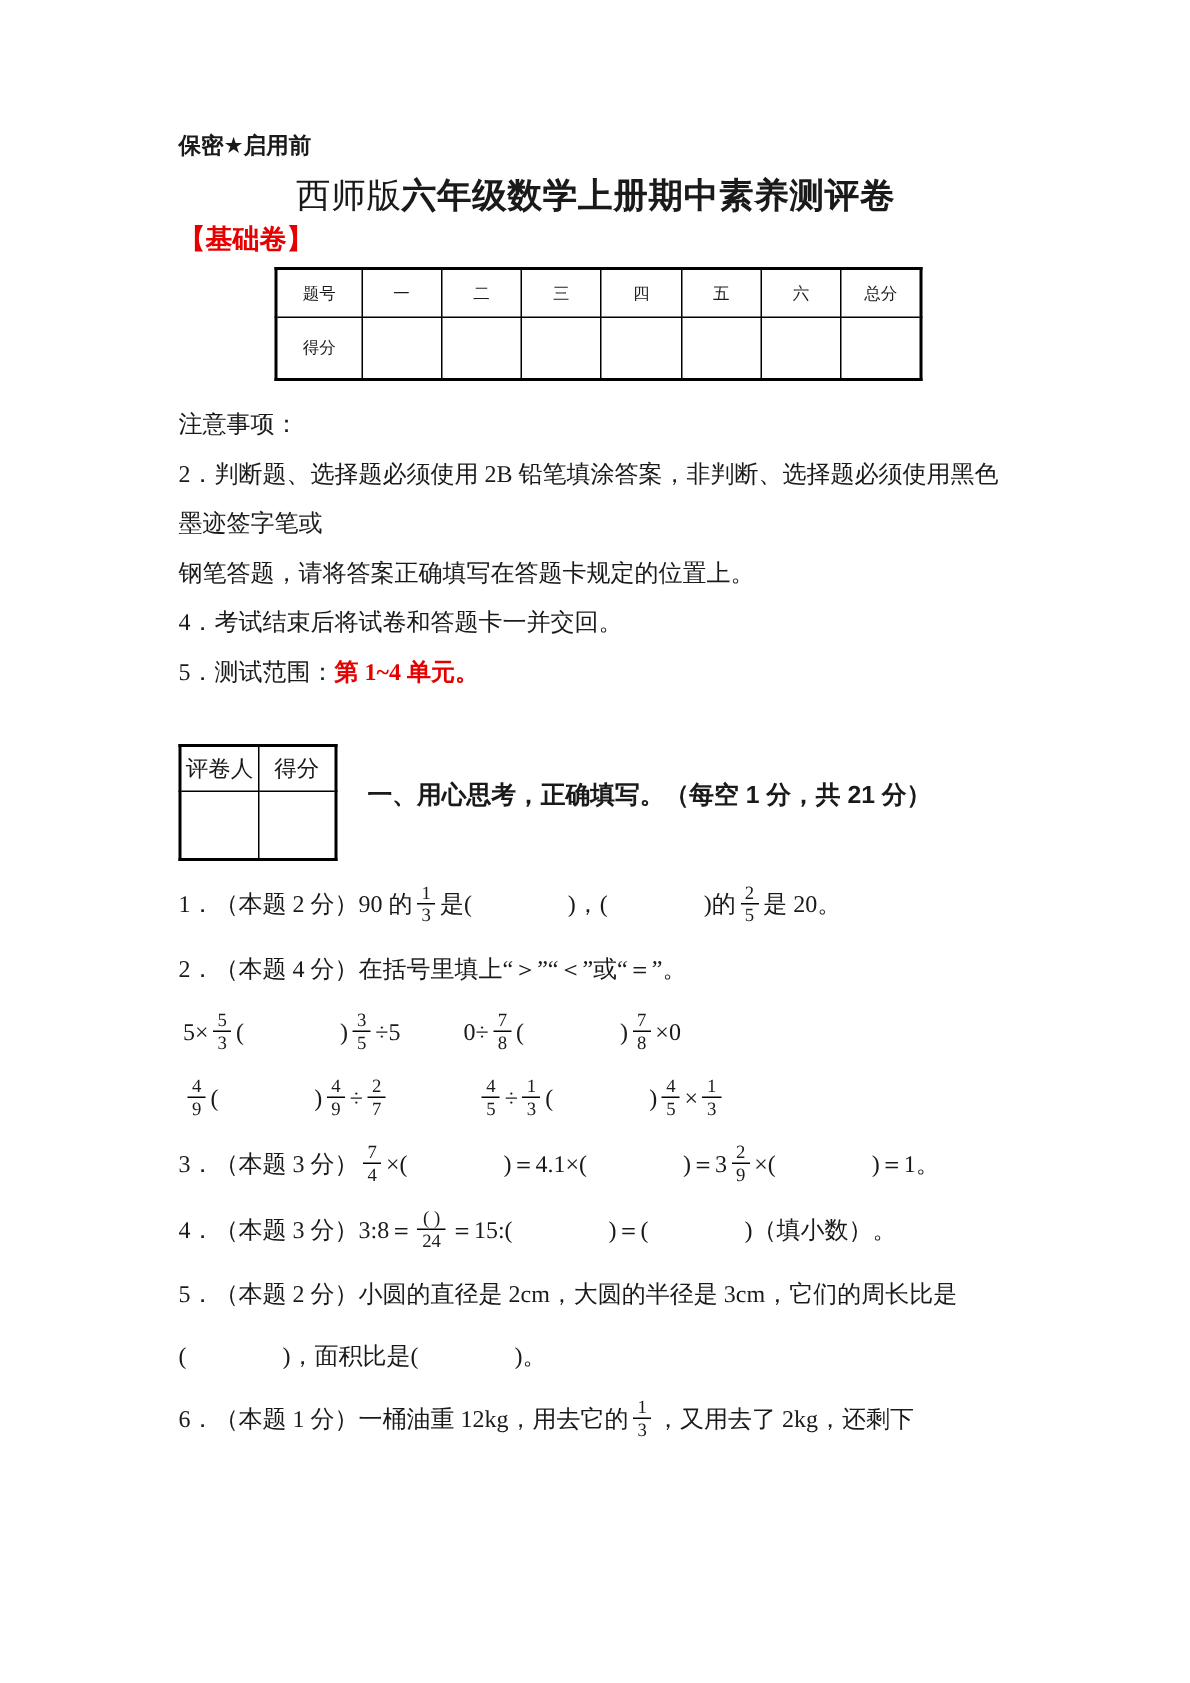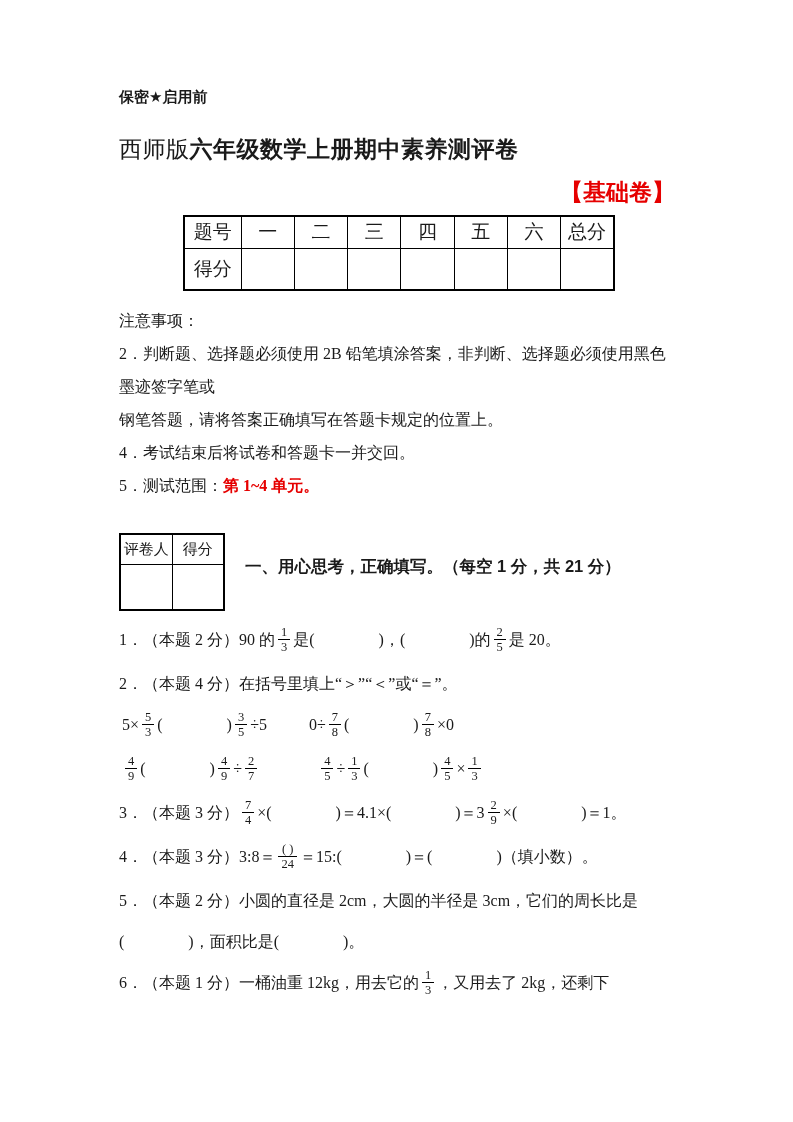--- a/index.html
+++ b/index.html
@@ -22,33 +22,34 @@
     width: 793px;
     height: 1070px;
     padding: 88px 118px 0 119px;
   }
   .security {
     font-family: "Liberation Sans", "DejaVu Sans", sans-serif;
     font-weight: 700;
     font-size: 15px;
   }
   .title-line {
-    margin-top: 27px;
+    text-align: center;
+    margin-top: 8px;
     font-family: "Liberation Sans", "DejaVu Sans", sans-serif;
     font-size: 23px;
     letter-spacing: 0.5px;
   }
   .title-line .prefix { font-weight: 400; }
   .title-line .main { font-weight: 800; }
   .subtitle {
-    text-align: right;
-    margin-top: 12px;
+    text-align: left;
+    margin-top: 1px;
     font-family: "Liberation Sans", "DejaVu Sans", sans-serif;
     font-weight: 800;
-    font-size: 23px;
+    font-size: 18px;
     color: var(--accent_red);
   }
   .exam-info {
     text-align: center;
     margin-top: 9px;
     font-size: 16px;
   }
   .exam-info .stars-filled {
     color: var(--accent_red);
     font-size: 21px;
@@ -63,21 +64,21 @@
   table.score-table {
     border-collapse: collapse;
     table-layout: fixed;
     width: 432px;
     margin: 7px auto 0 64px;
     border: 2px solid #000;
   }
   table.score-table td {
     border: 1px solid #000;
     text-align: center;
-    font-size: 19px;
+    font-size: 11px;
     padding: 0;
     margin-left: 33px;
   }
   table.score-table tr.hdr td { height: 32px; }
   table.score-table tr.blank td { height: 42px; }
   .notes { margin-top: 13px; }
   .notes p { line-height: 33px; }
   .notes .hl {
     color: var(--accent_red);
     font-weight: 700;

